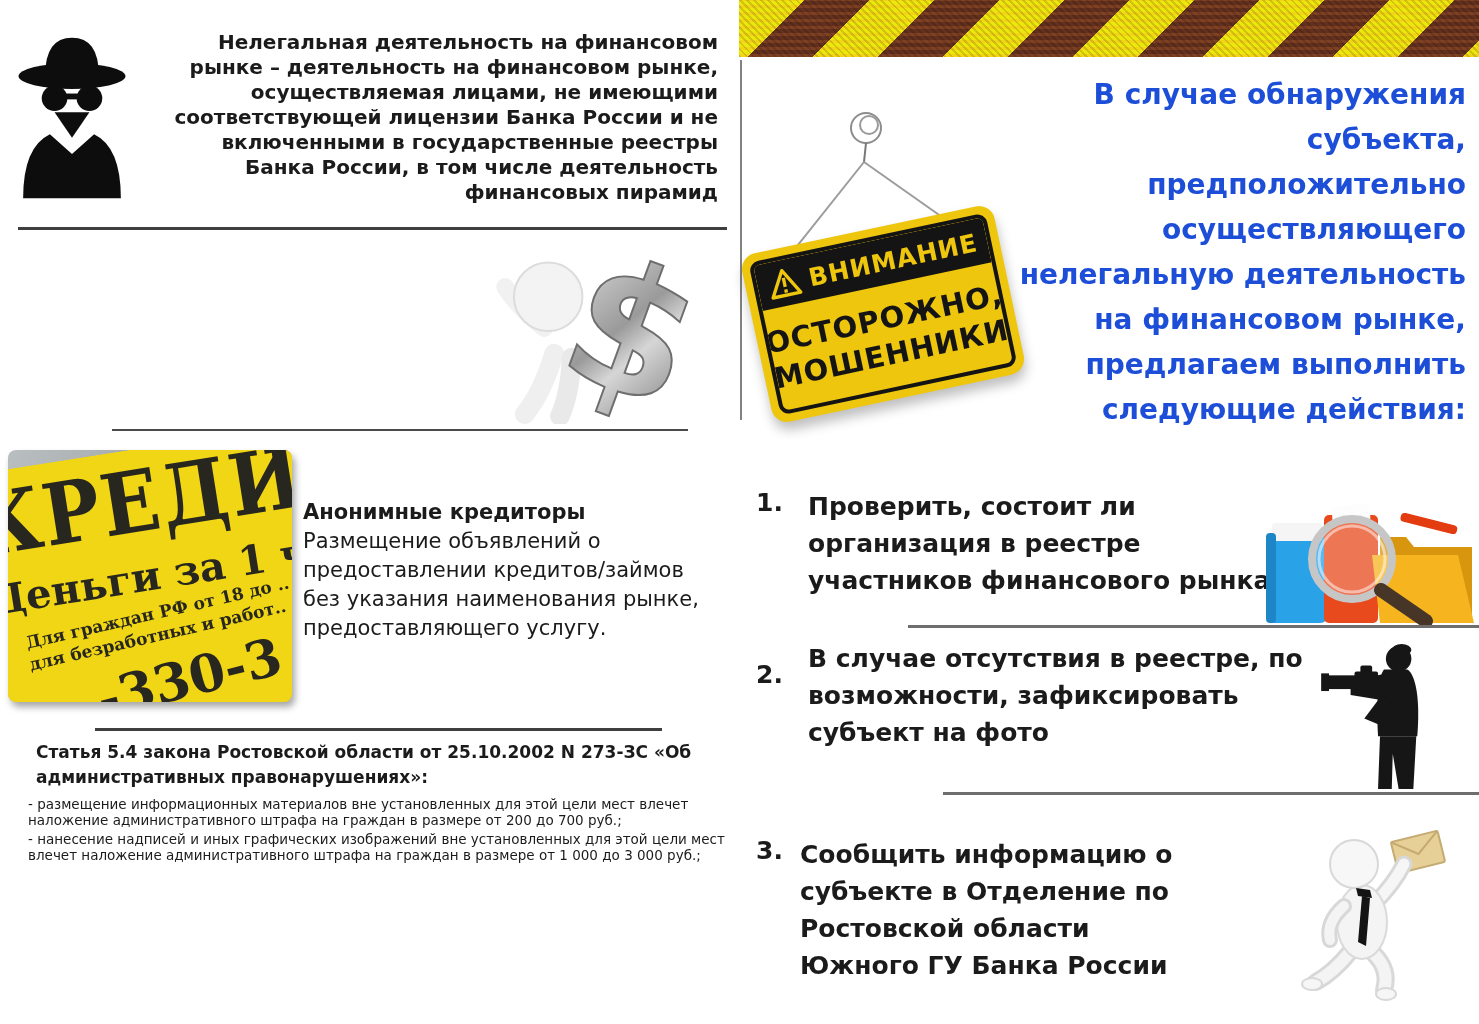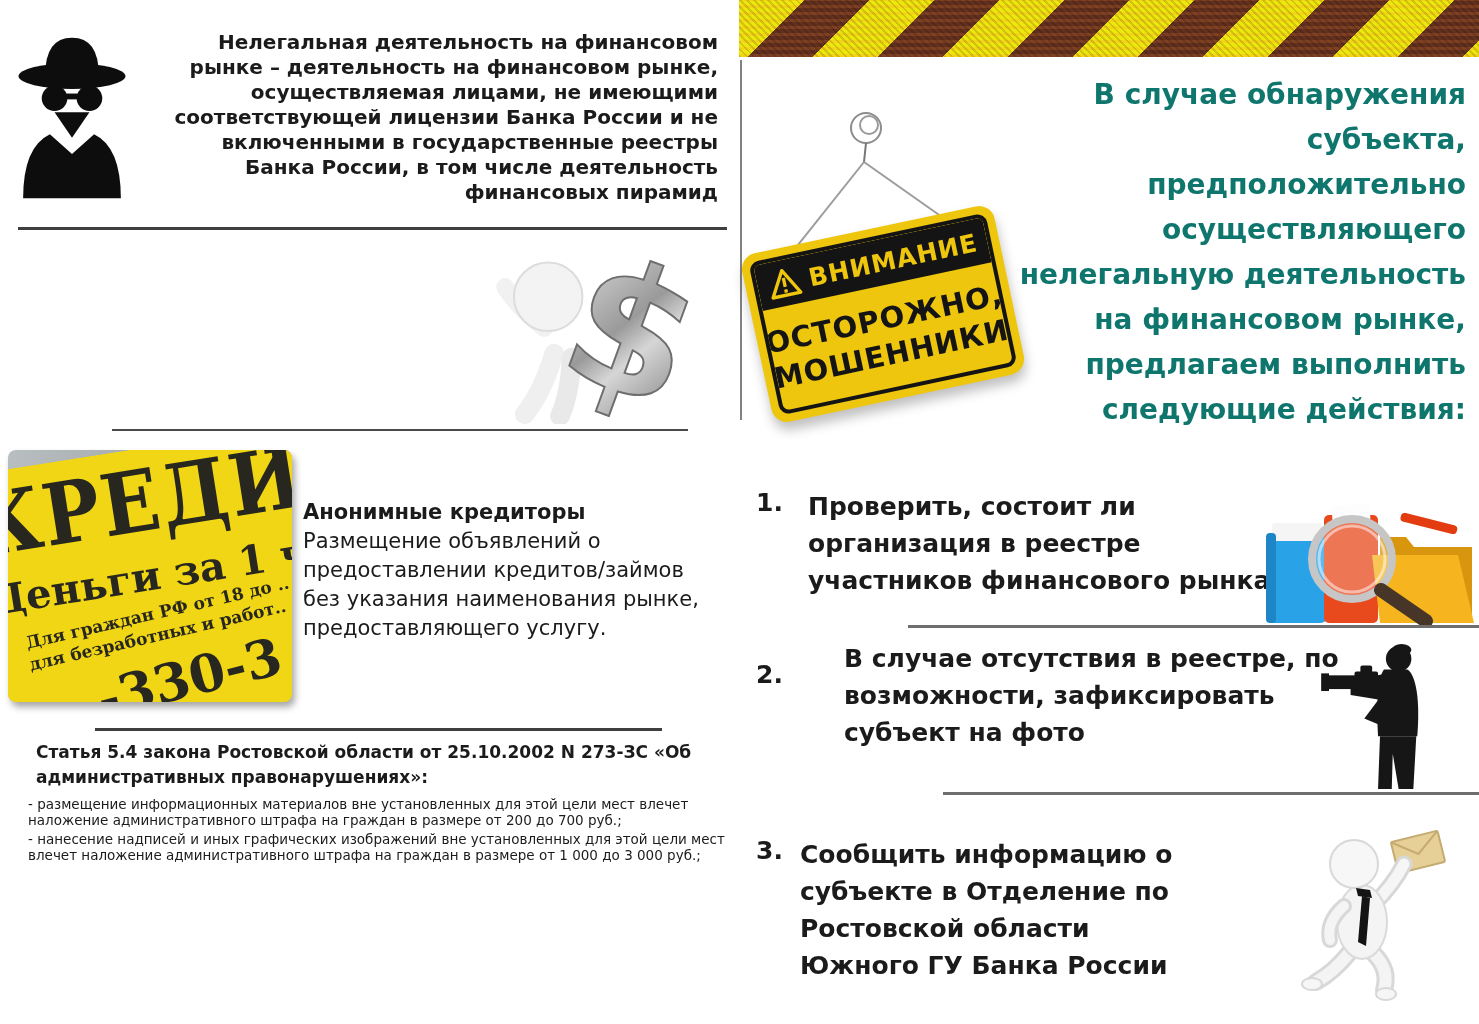--- a/index.html
+++ b/index.html
@@ -44,40 +44,40 @@
   .statute .item { font-size:13.5px; line-height:16px; margin-bottom:3px; }
 
   
   .stripe { left:739px; top:0; width:740px; height:57px;
     background:
       repeating-linear-gradient(45deg, rgba(0,0,0,0.14) 0 2px, rgba(255,255,255,0) 2px 5px),
       repeating-linear-gradient(0deg, rgba(255,140,60,0.18) 0 3px, rgba(255,255,255,0) 3px 7px),
       repeating-linear-gradient(135deg, #efe60d 0 46px, #63301d 46px 92px); }
   .vline { left:740px; top:60px; width:2px; height:360px; background:#828282; }
 
-  .intro { left:988px; top:72px; width:478px; text-align:right; color:#0f766e;
+  .intro { left:988px; top:72px; width:478px; text-align:right; color:#1d4ed8;
            font-size:28px; line-height:45px; font-weight:bold; white-space:pre-line; }
 
   .sign-group { left:748px; top:100px; width:300px; height:330px; }
   .sign { position:absolute; left:6px; top:128px; width:258px; height:172px;
           background:#eec60e; border-radius:16px; padding:8px;
           transform:rotate(-12deg); box-shadow:0 8px 12px rgba(0,0,0,0.25); }
   .sign-inner { width:100%; height:100%; border:4px solid #141414; border-radius:10px;
                 overflow:hidden; display:flex; flex-direction:column; }
   .sign-band { background:#141414; height:46px; display:flex; align-items:center;
                justify-content:center; gap:8px; }
   .sign-band span { color:#eec60e; font-size:25px; font-weight:bold; letter-spacing:1px; }
   .sign-body { flex:1; display:flex; flex-direction:column; align-items:center;
                justify-content:center; font-size:29px; font-weight:bold; color:#141414;
                line-height:36px; letter-spacing:1px; }
 
   .step-num  { font-size:25px; font-weight:bold; width:42px; }
   .step-text { font-size:25px; font-weight:bold; line-height:37px; white-space:pre-line; }
   .n1 { left:756px; top:488px; } .t1 { left:808px; top:488px; width:470px; }
-  .n2 { left:756px; top:660px; } .t2 { left:808px; top:640px; width:500px;margin-left:36px; }
+  .n2 { left:756px; top:660px; } .t2 { left:808px; top:640px; width:500px; }
   .n3 { left:756px; top:836px; } .t3 { left:800px; top:836px; width:480px; }
   .rdiv1 { left:908px; top:625px; width:571px; height:3px; background:#6e6e6e; }
   .rdiv2 { left:943px; top:792px; width:536px; height:3px; background:#6e6e6e; }
 
   .folders-illu { left:1260px; top:497px; }
   .photographer { left:1316px; top:642px; }
   .runner       { left:1298px; top:826px; }
 </style>
 </head>
 <body>

